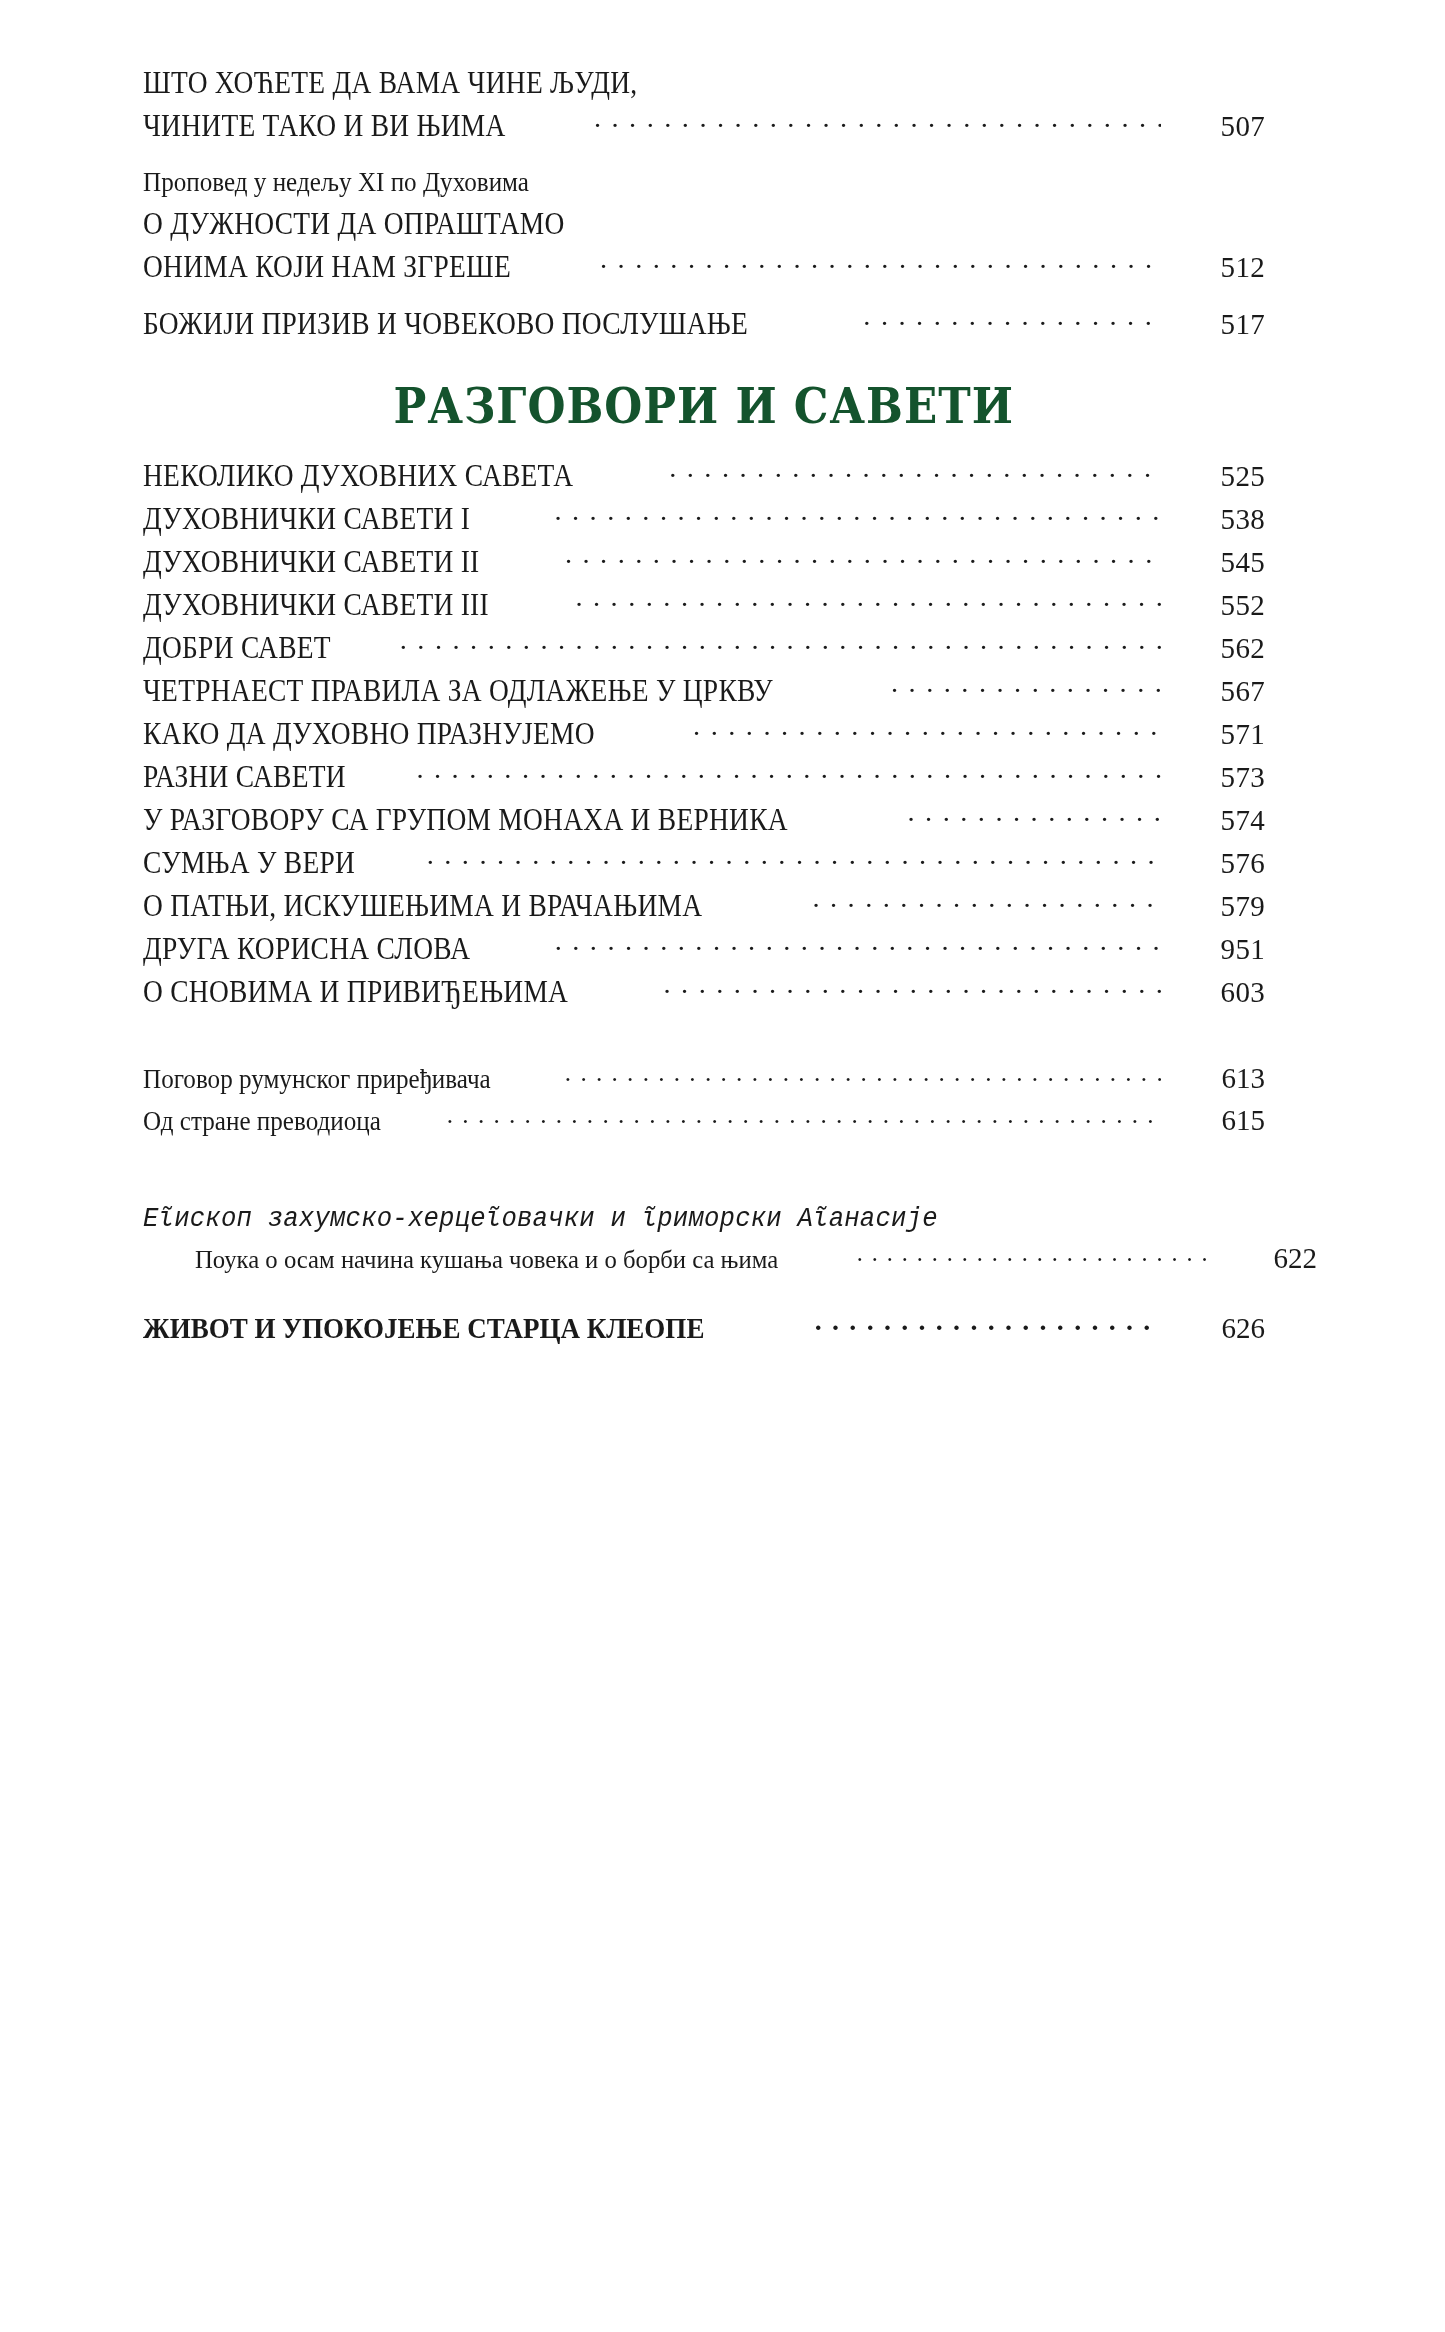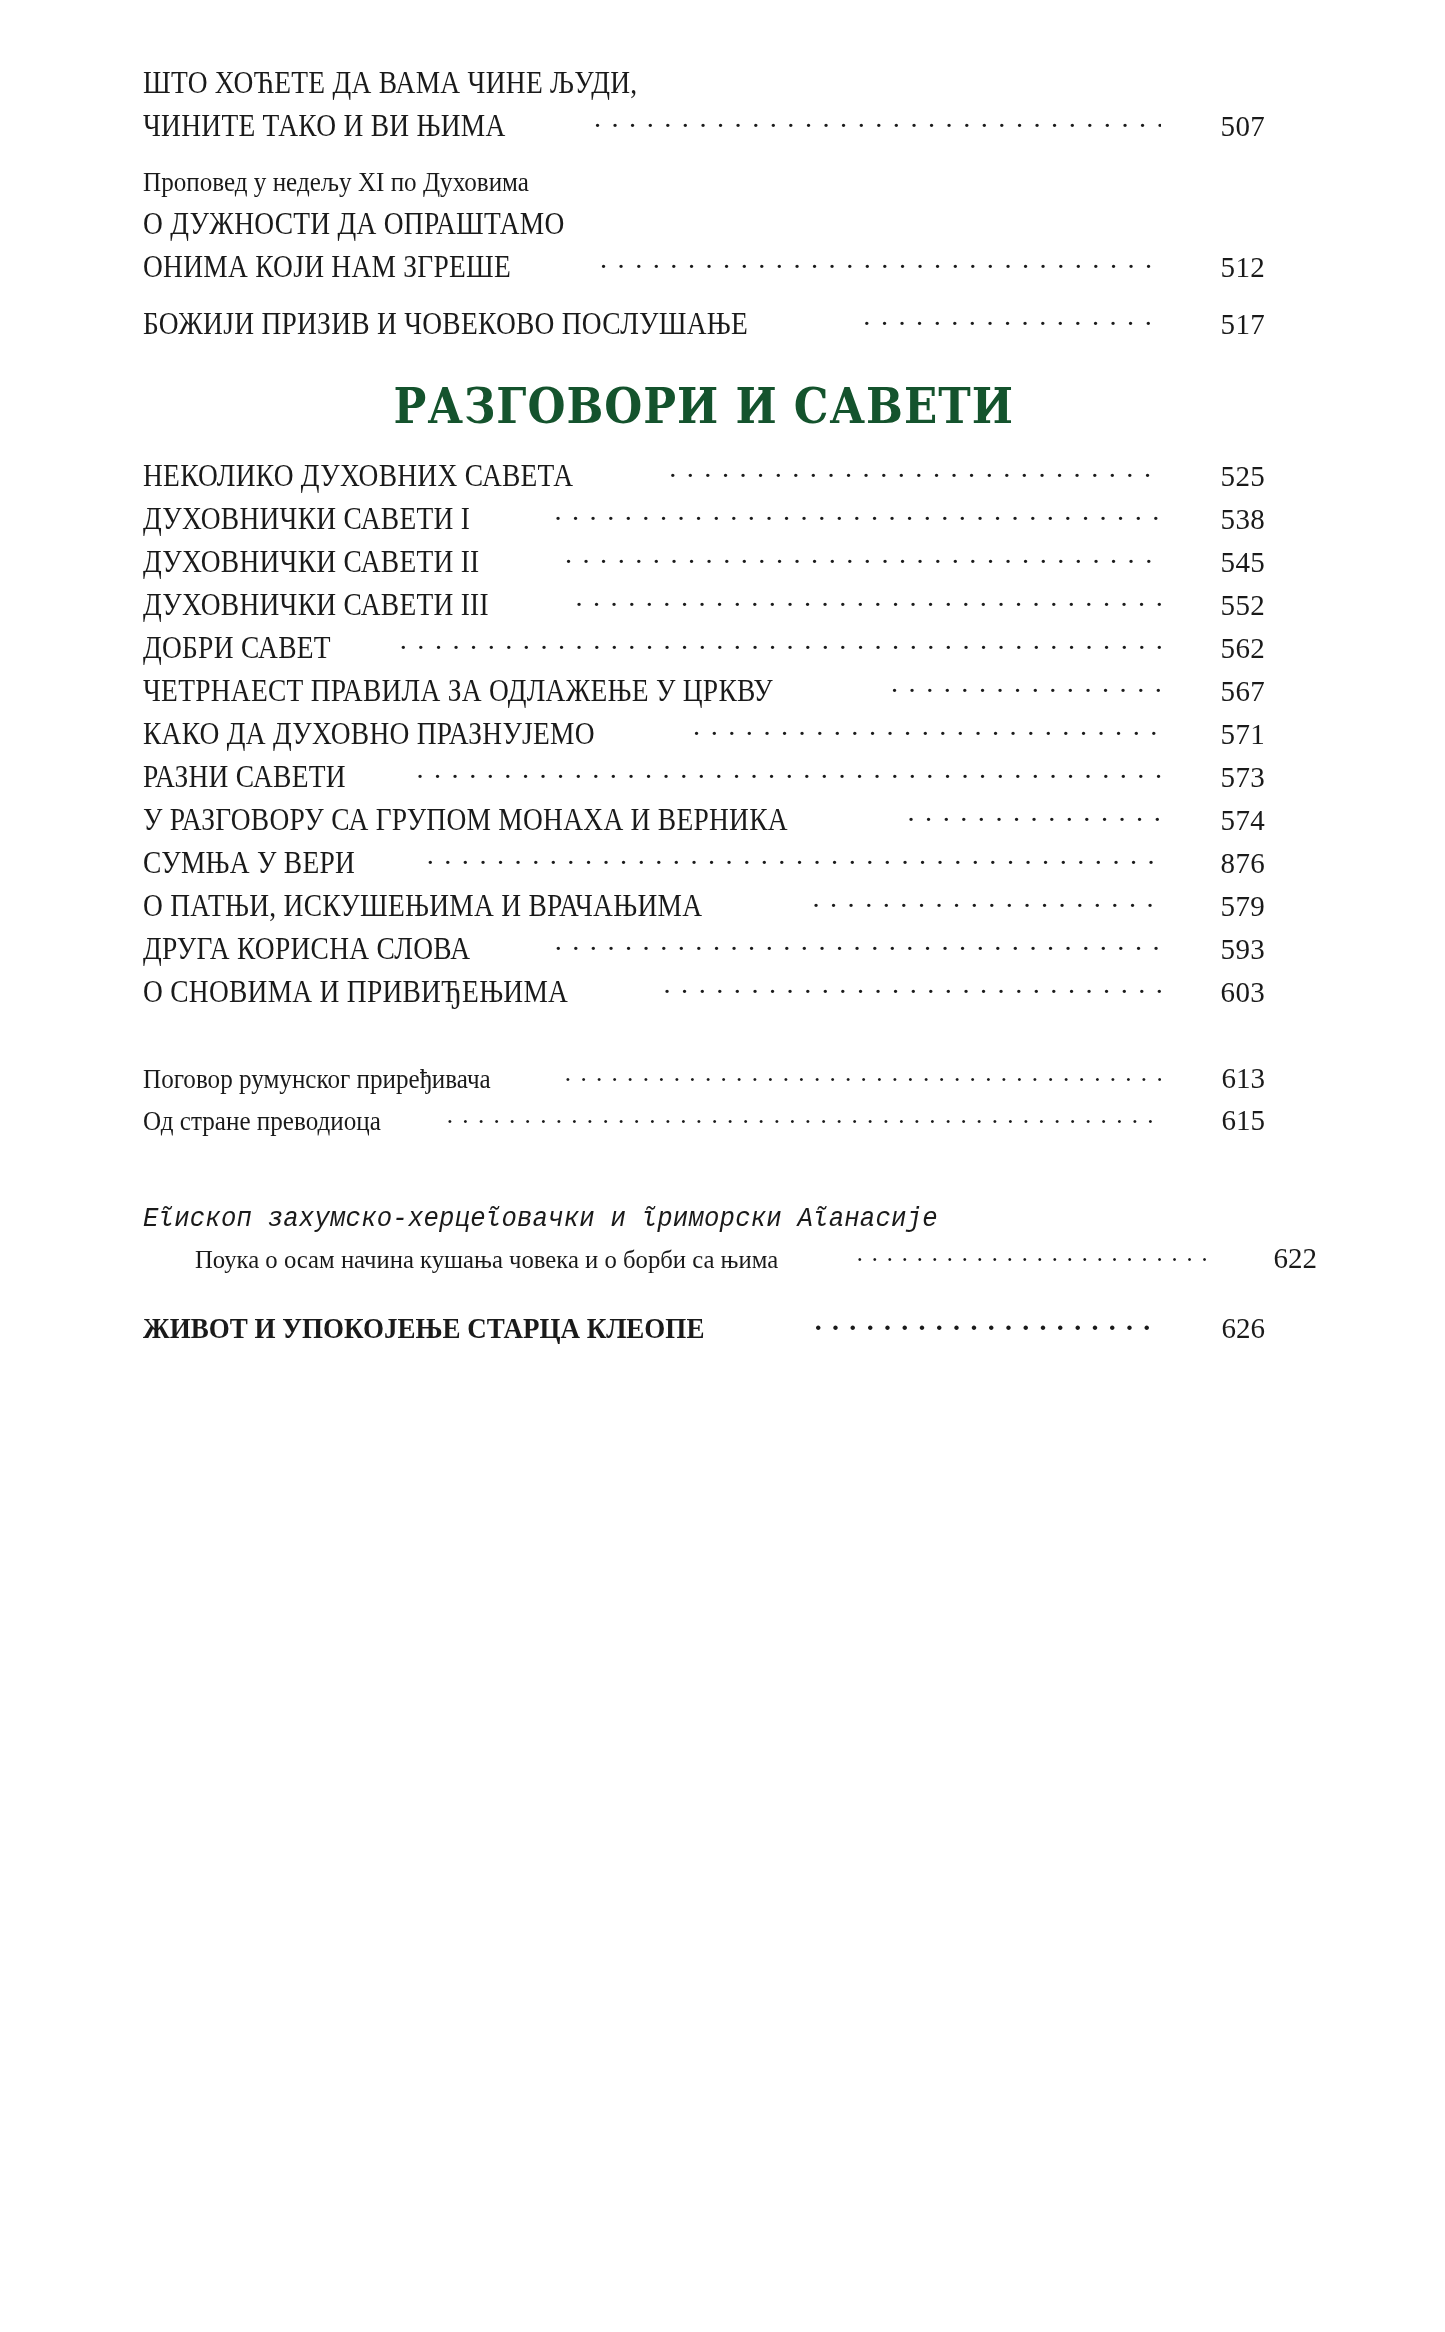--- a/index.html
+++ b/index.html
@@ -258,31 +258,31 @@
     <span class="pageno">573</span>
   </div>
   <div class="toc-row caps">
     <span class="toc-title">У РАЗГОВОРУ СА ГРУПОМ МОНАХА И ВЕРНИКА</span>
     <span class="leader"></span>
     <span class="pageno">574</span>
   </div>
   <div class="toc-row caps">
     <span class="toc-title">СУМЊА У ВЕРИ</span>
     <span class="leader"></span>
-    <span class="pageno">876</span>
+    <span class="pageno">576</span>
   </div>
   <div class="toc-row caps">
     <span class="toc-title">О ПАТЊИ, ИСКУШЕЊИМА И ВРАЧАЊИМА</span>
     <span class="leader"></span>
     <span class="pageno">579</span>
   </div>
   <div class="toc-row caps">
     <span class="toc-title">ДРУГА КОРИСНА СЛОВА</span>
     <span class="leader"></span>
-    <span class="pageno">593</span>
+    <span class="pageno">951</span>
   </div>
   <div class="toc-row caps">
     <span class="toc-title">О СНОВИМА И ПРИВИЂЕЊИМА</span>
     <span class="leader"></span>
     <span class="pageno">603</span>
   </div>
 
   <div class="gap-lg"></div>
 
   <div class="toc-row roman">

